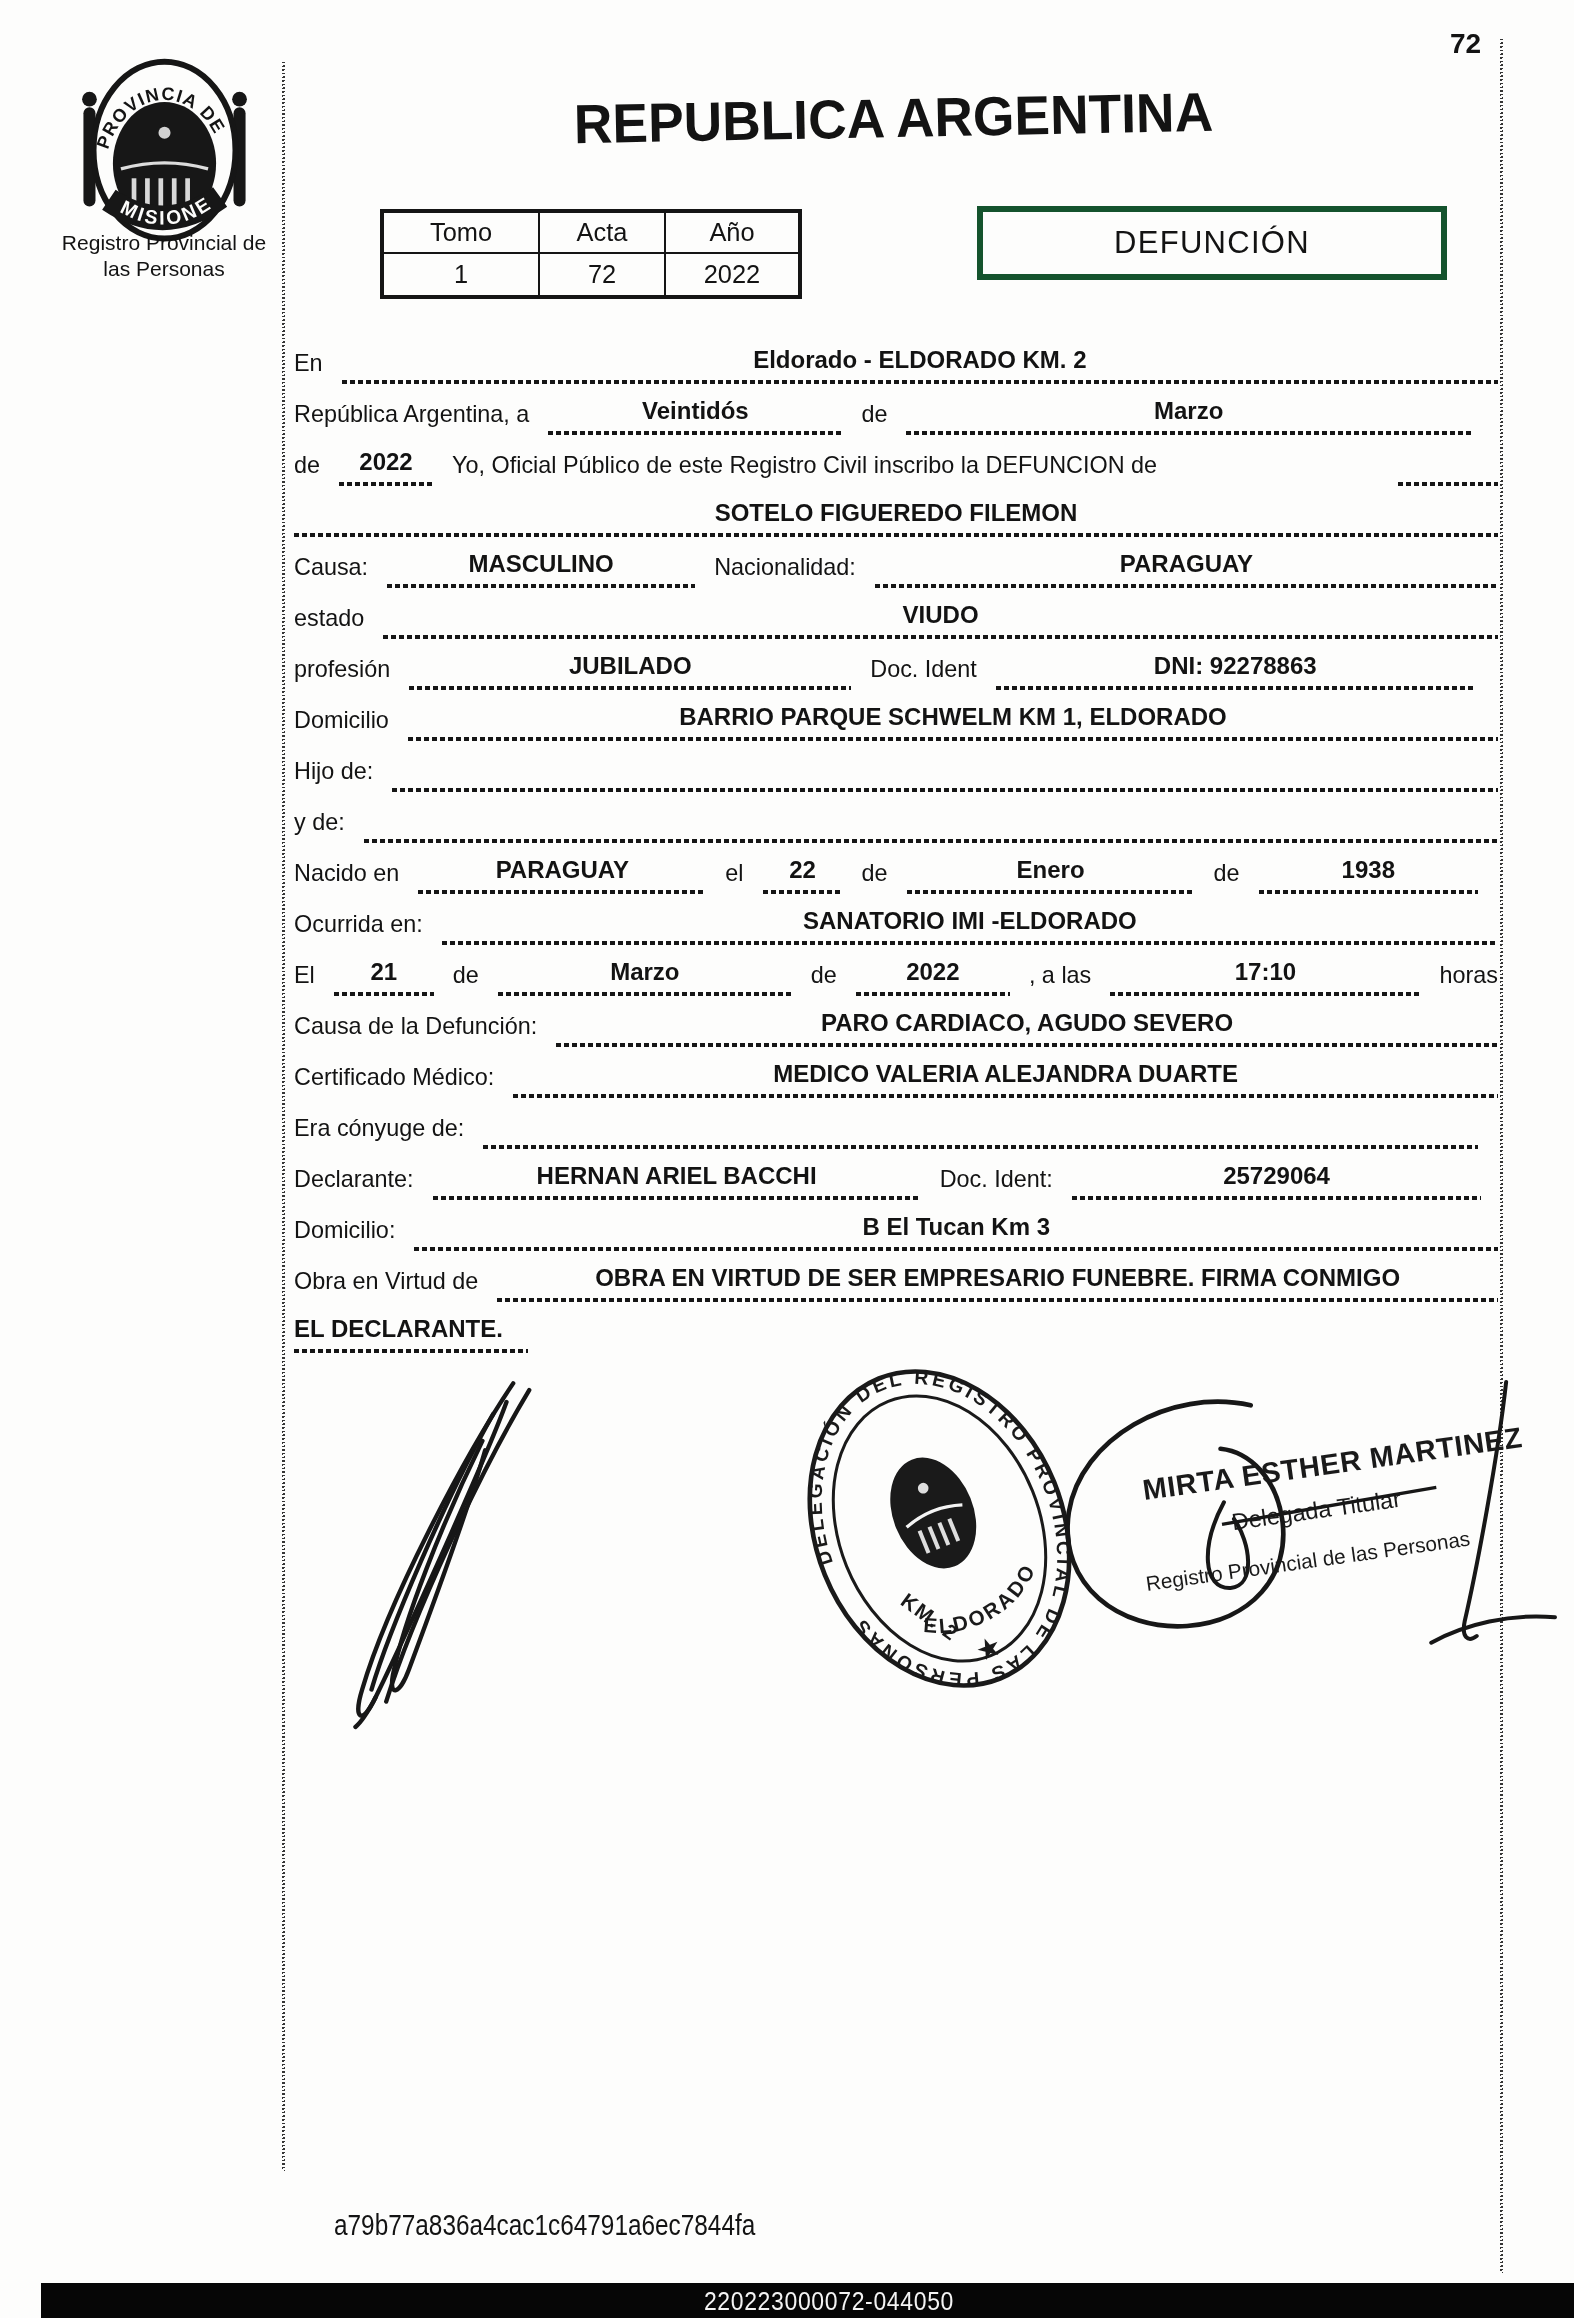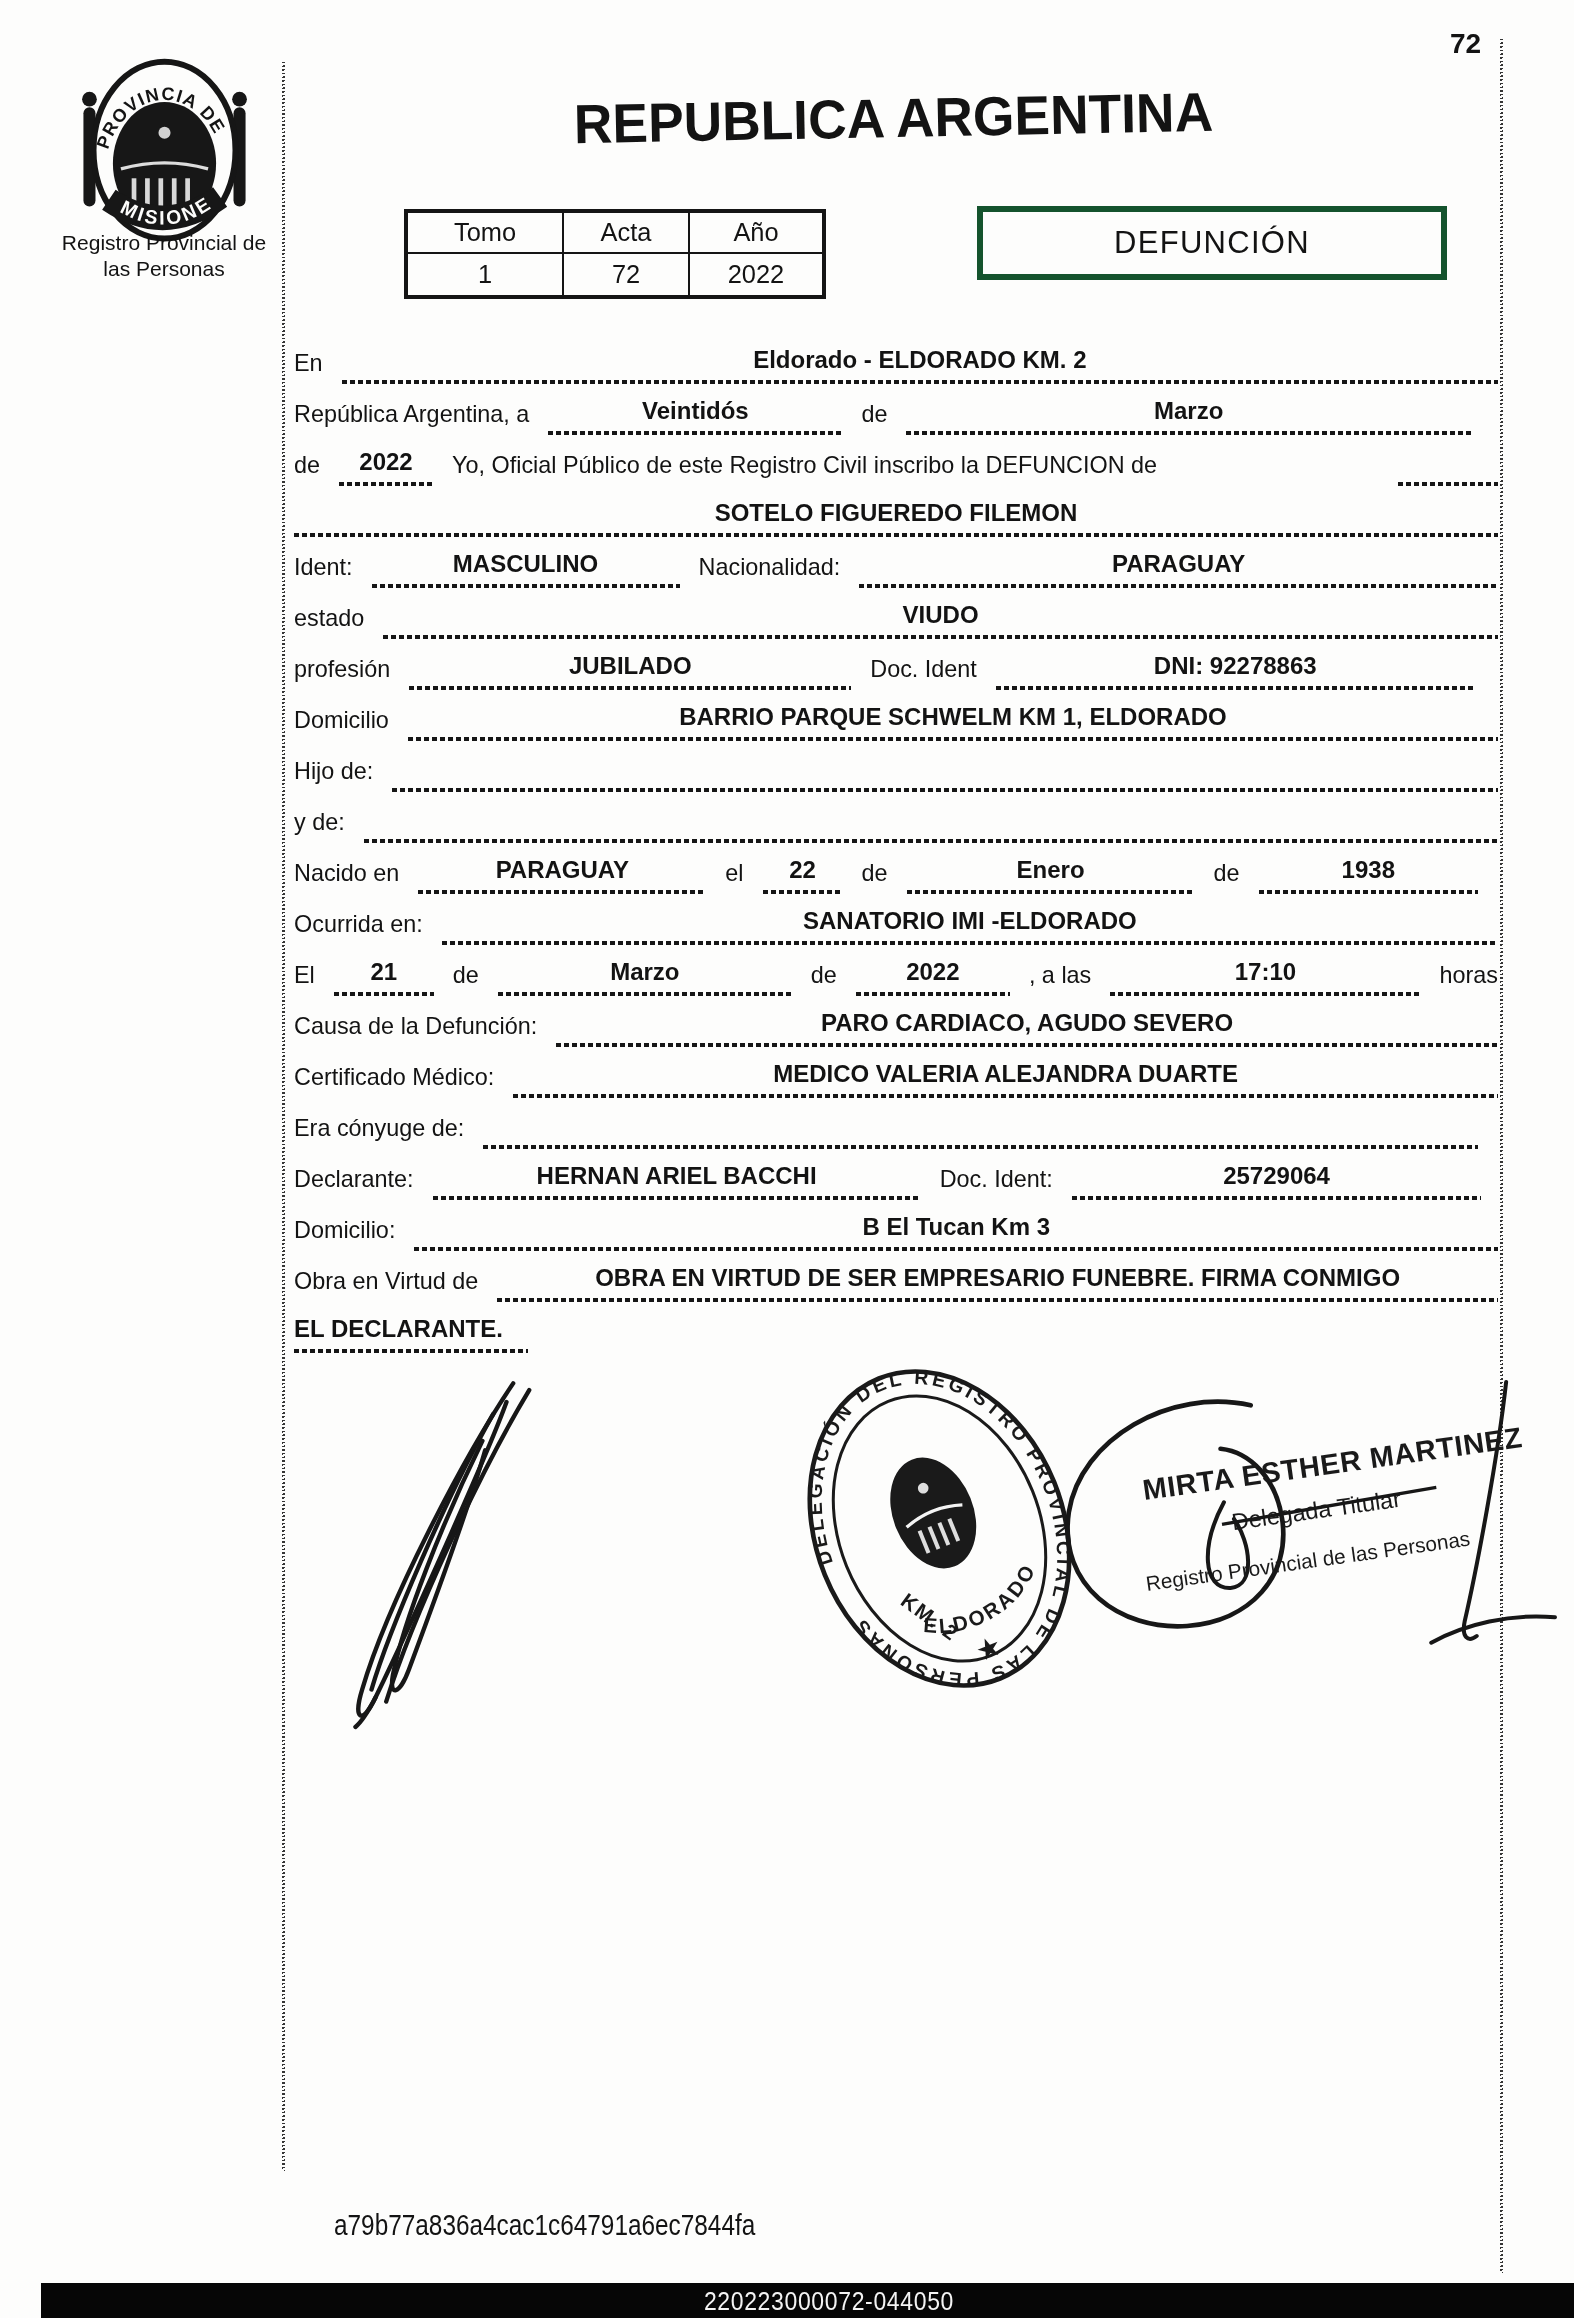--- a/index.html
+++ b/index.html
@@ -13,21 +13,21 @@
   
   .vborder{width:3.3px;background:repeating-linear-gradient(168deg,#1f1f1f 0 1.5px,transparent 1.5px 3.6px);opacity:.9;}
   
   .page-num{left:1450px;top:28px;font-size:28px;font-weight:bold;}
   
   .logo-caption{left:40px;top:230px;width:248px;text-align:center;font-size:21px;line-height:1.25;}
   
   .title{left:288px;top:86px;width:1211px;text-align:center;font-size:55px;font-weight:bold;
          letter-spacing:0px;transform:rotate(-1.1deg) scaleX(.97);transform-origin:center;}
   
-  .rec-table{left:404px;top:209px;border-collapse:collapse;}
+  .rec-table{left:380px;top:209px;border-collapse:collapse;}
   .rec-table td{border:2.7px solid #151515;text-align:center;font-size:25.4px;padding:0;}
   .rec-table tr.hd td{height:39px;}
   .rec-table tr.vl td{height:41px;}
   .rec-table{border:4px solid #151515;}
   .c1{width:154px;} .c2{width:124px;} .c3{width:132px;}
   
   .def-box{left:977px;top:206px;width:458px;height:62px;border:6px solid #14532d;
            display:flex;align-items:center;justify-content:center;}
   .def-box span{font-size:31px;letter-spacing:1.3px;font-weight:500;}
   
@@ -136,21 +136,21 @@
     <div class="seg" style="flex:0 0 100px"></div>
   </div>
 
   <div class="row">
     <div class="seg fill">
         <span>SOTELO FIGUEREDO FILEMON</span>
       </div>
   </div>
 
   <div class="row">
-    <span class="lbl">Ident:</span>
+    <span class="lbl">Causa:</span>
     <div class="seg" style="flex:0 0 308px">
         <span>MASCULINO</span>
       </div>
     <span class="lbl">Nacionalidad:</span>
     <div class="seg fill">
         <span>PARAGUAY</span>
       </div>
   </div>
 
   <div class="row">

